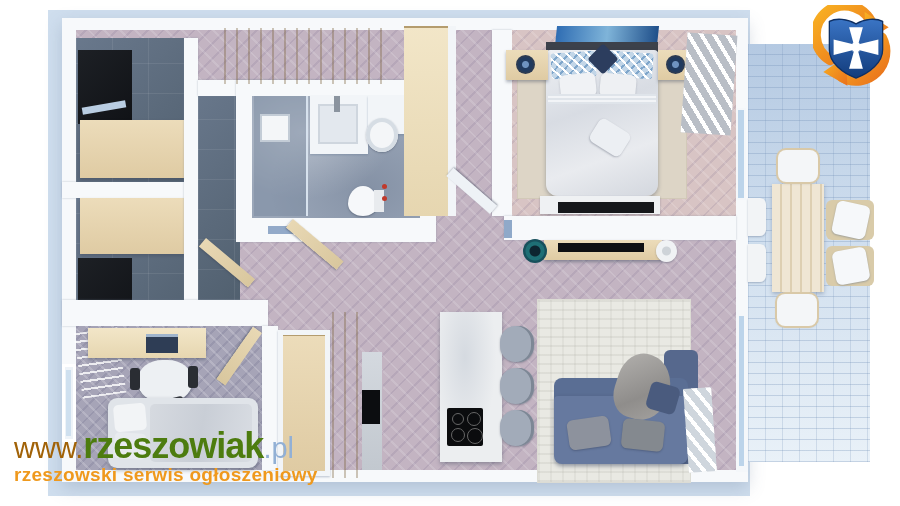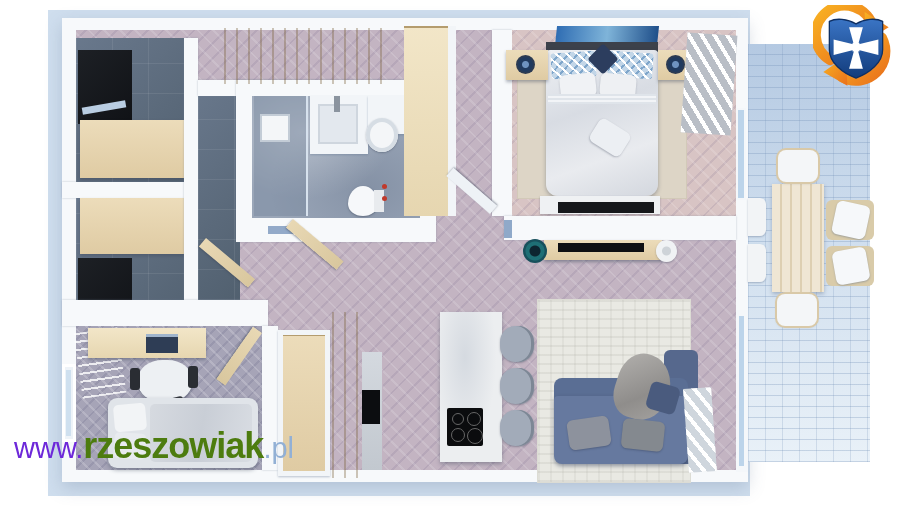--- a/index.html
+++ b/index.html
@@ -44,21 +44,21 @@
         repeating-linear-gradient(0deg,rgba(150,150,140,.14) 0 2px,transparent 2px 9px),
         repeating-linear-gradient(90deg,rgba(150,150,140,.11) 0 2px,transparent 2px 12px);
         box-shadow:0 0 0 1px #dcdcd4;}
   .chev{background:#c2d6e8;background-image:
         repeating-linear-gradient(45deg,#ffffff 0 2px,transparent 2px 7px),
         repeating-linear-gradient(-45deg,#7fa6cb 0 2px,transparent 2px 7px);}
   .lamp{border-radius:50%;background:radial-gradient(circle at 50% 50%,#6e93c0 0 3px,#203a5e 4px 7px,#2c3b52 8px);}
   .stool{background:#a2abb9;border-radius:45%;box-shadow:inset -3px 0 0 #7d8795,0 1px 2px rgba(60,70,90,.4);}
   
   .wm1{left:14px;top:428px;white-space:nowrap;line-height:1;}
-  .wm1 .a{font-size:29px;color:#6d28d9;}
+  .wm1 .a{font-size:29px;color:#a16207;}
   .wm1 .b{font-size:36px;font-weight:700;color:#4d7c0f;letter-spacing:-1px;}
   .wm1 .c{font-size:29px;color:#92b0d5;}
   .wm2{left:14px;top:464px;font-size:19px;font-weight:600;color:#ef991d;letter-spacing:.3px;white-space:nowrap;}
   .logo{left:813px;top:5px;width:86px;height:86px;}
 </style>
 </head>
 <body>
 
 <div class="stage">
 
@@ -188,20 +188,21 @@
   <div class="abs" style="left:826px;top:200px;width:48px;height:40px;background:#d9cba9;border-radius:6px;">
     <div class="abs" style="left:8px;top:3px;width:34px;height:34px;background:#f6f8fa;border-radius:6px;transform:rotate(12deg);box-shadow:0 1px 2px rgba(80,100,130,.4);"></div>
   </div>
   <div class="abs" style="left:826px;top:246px;width:48px;height:40px;background:#d9cba9;border-radius:6px;">
     <div class="abs" style="left:8px;top:3px;width:34px;height:34px;background:#f6f8fa;border-radius:6px;transform:rotate(-10deg);box-shadow:0 1px 2px rgba(80,100,130,.4);"></div>
   </div>
 
   <div class="abs wm1">
     <span class="a">www.</span><span class="b">rzeszowiak</span><span class="c">.pl</span>
   </div>
+  <div class="abs wm2">rzeszowski serwis ogłoszeniowy</div>
 
   <div class="abs logo">
     <svg width="86" height="86" viewBox="0 0 100 100">
       <defs>
         <linearGradient id="sh" x1="0" y1="0" x2="0" y2="1">
           <stop offset="0" stop-color="#3a74c4"></stop>
             <stop offset="1" stop-color="#123c7c"></stop>
         </linearGradient>
         <linearGradient id="ar" x1="0" y1="0" x2="1" y2="1">
           <stop offset="0" stop-color="#f9b322"></stop>

